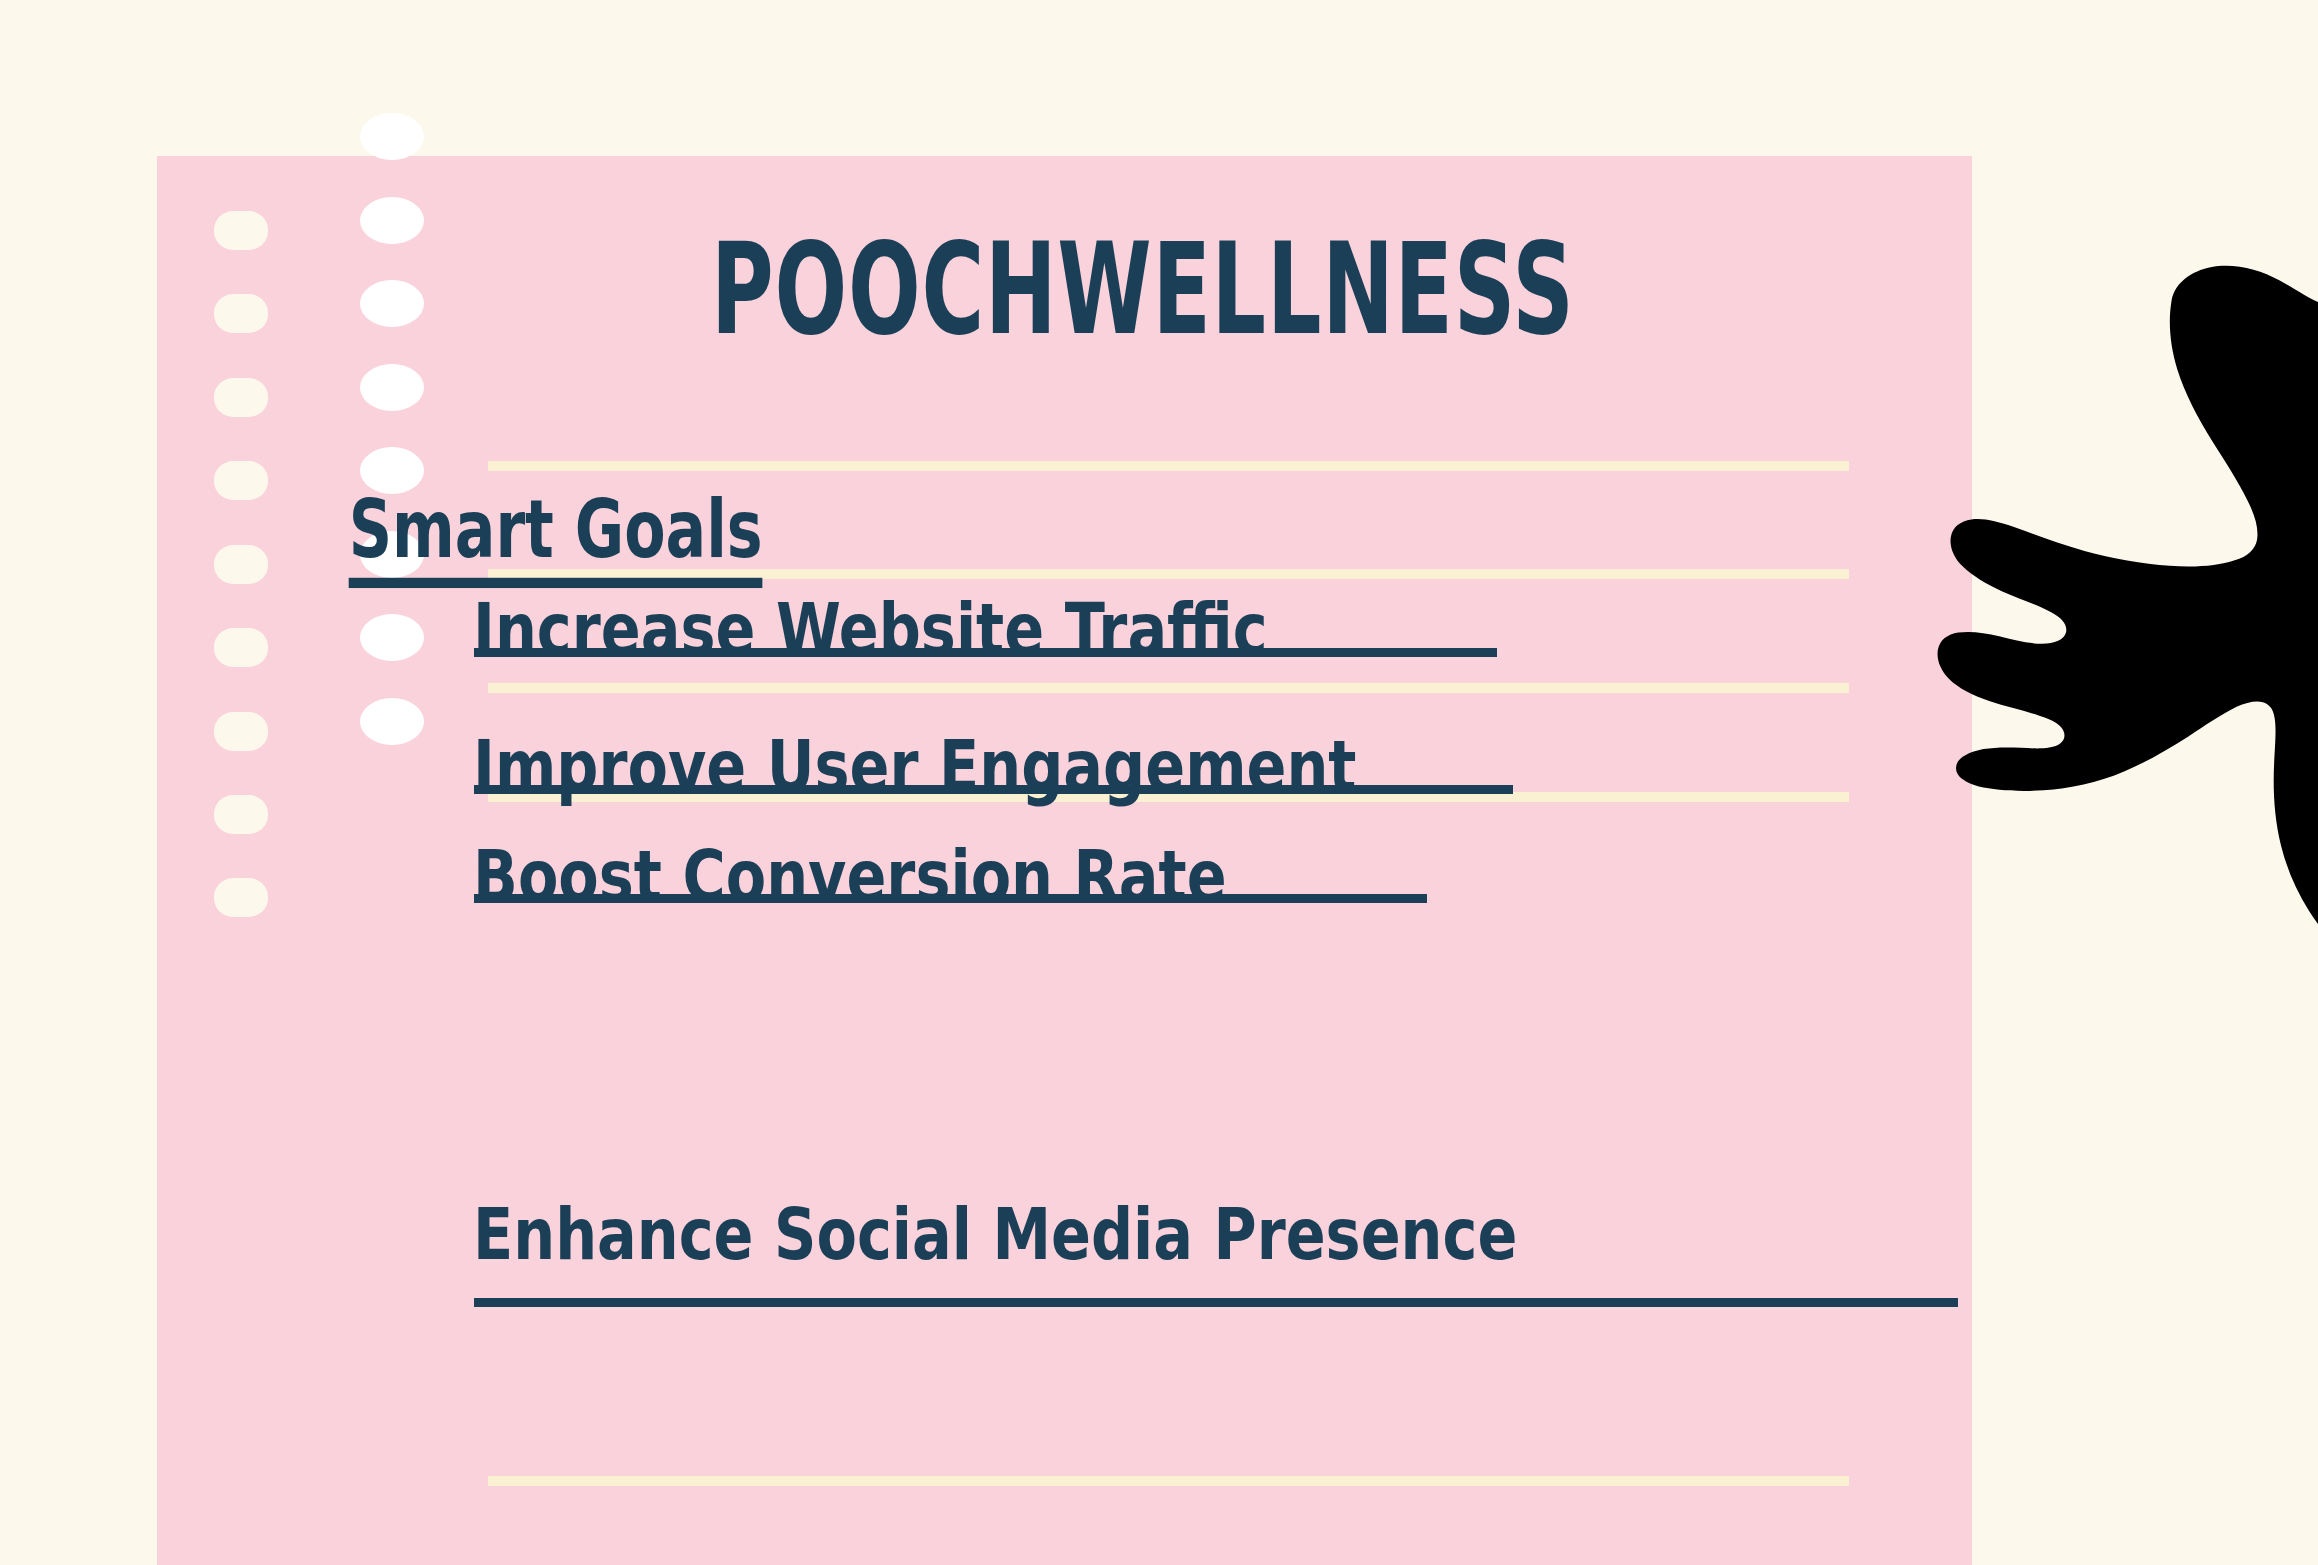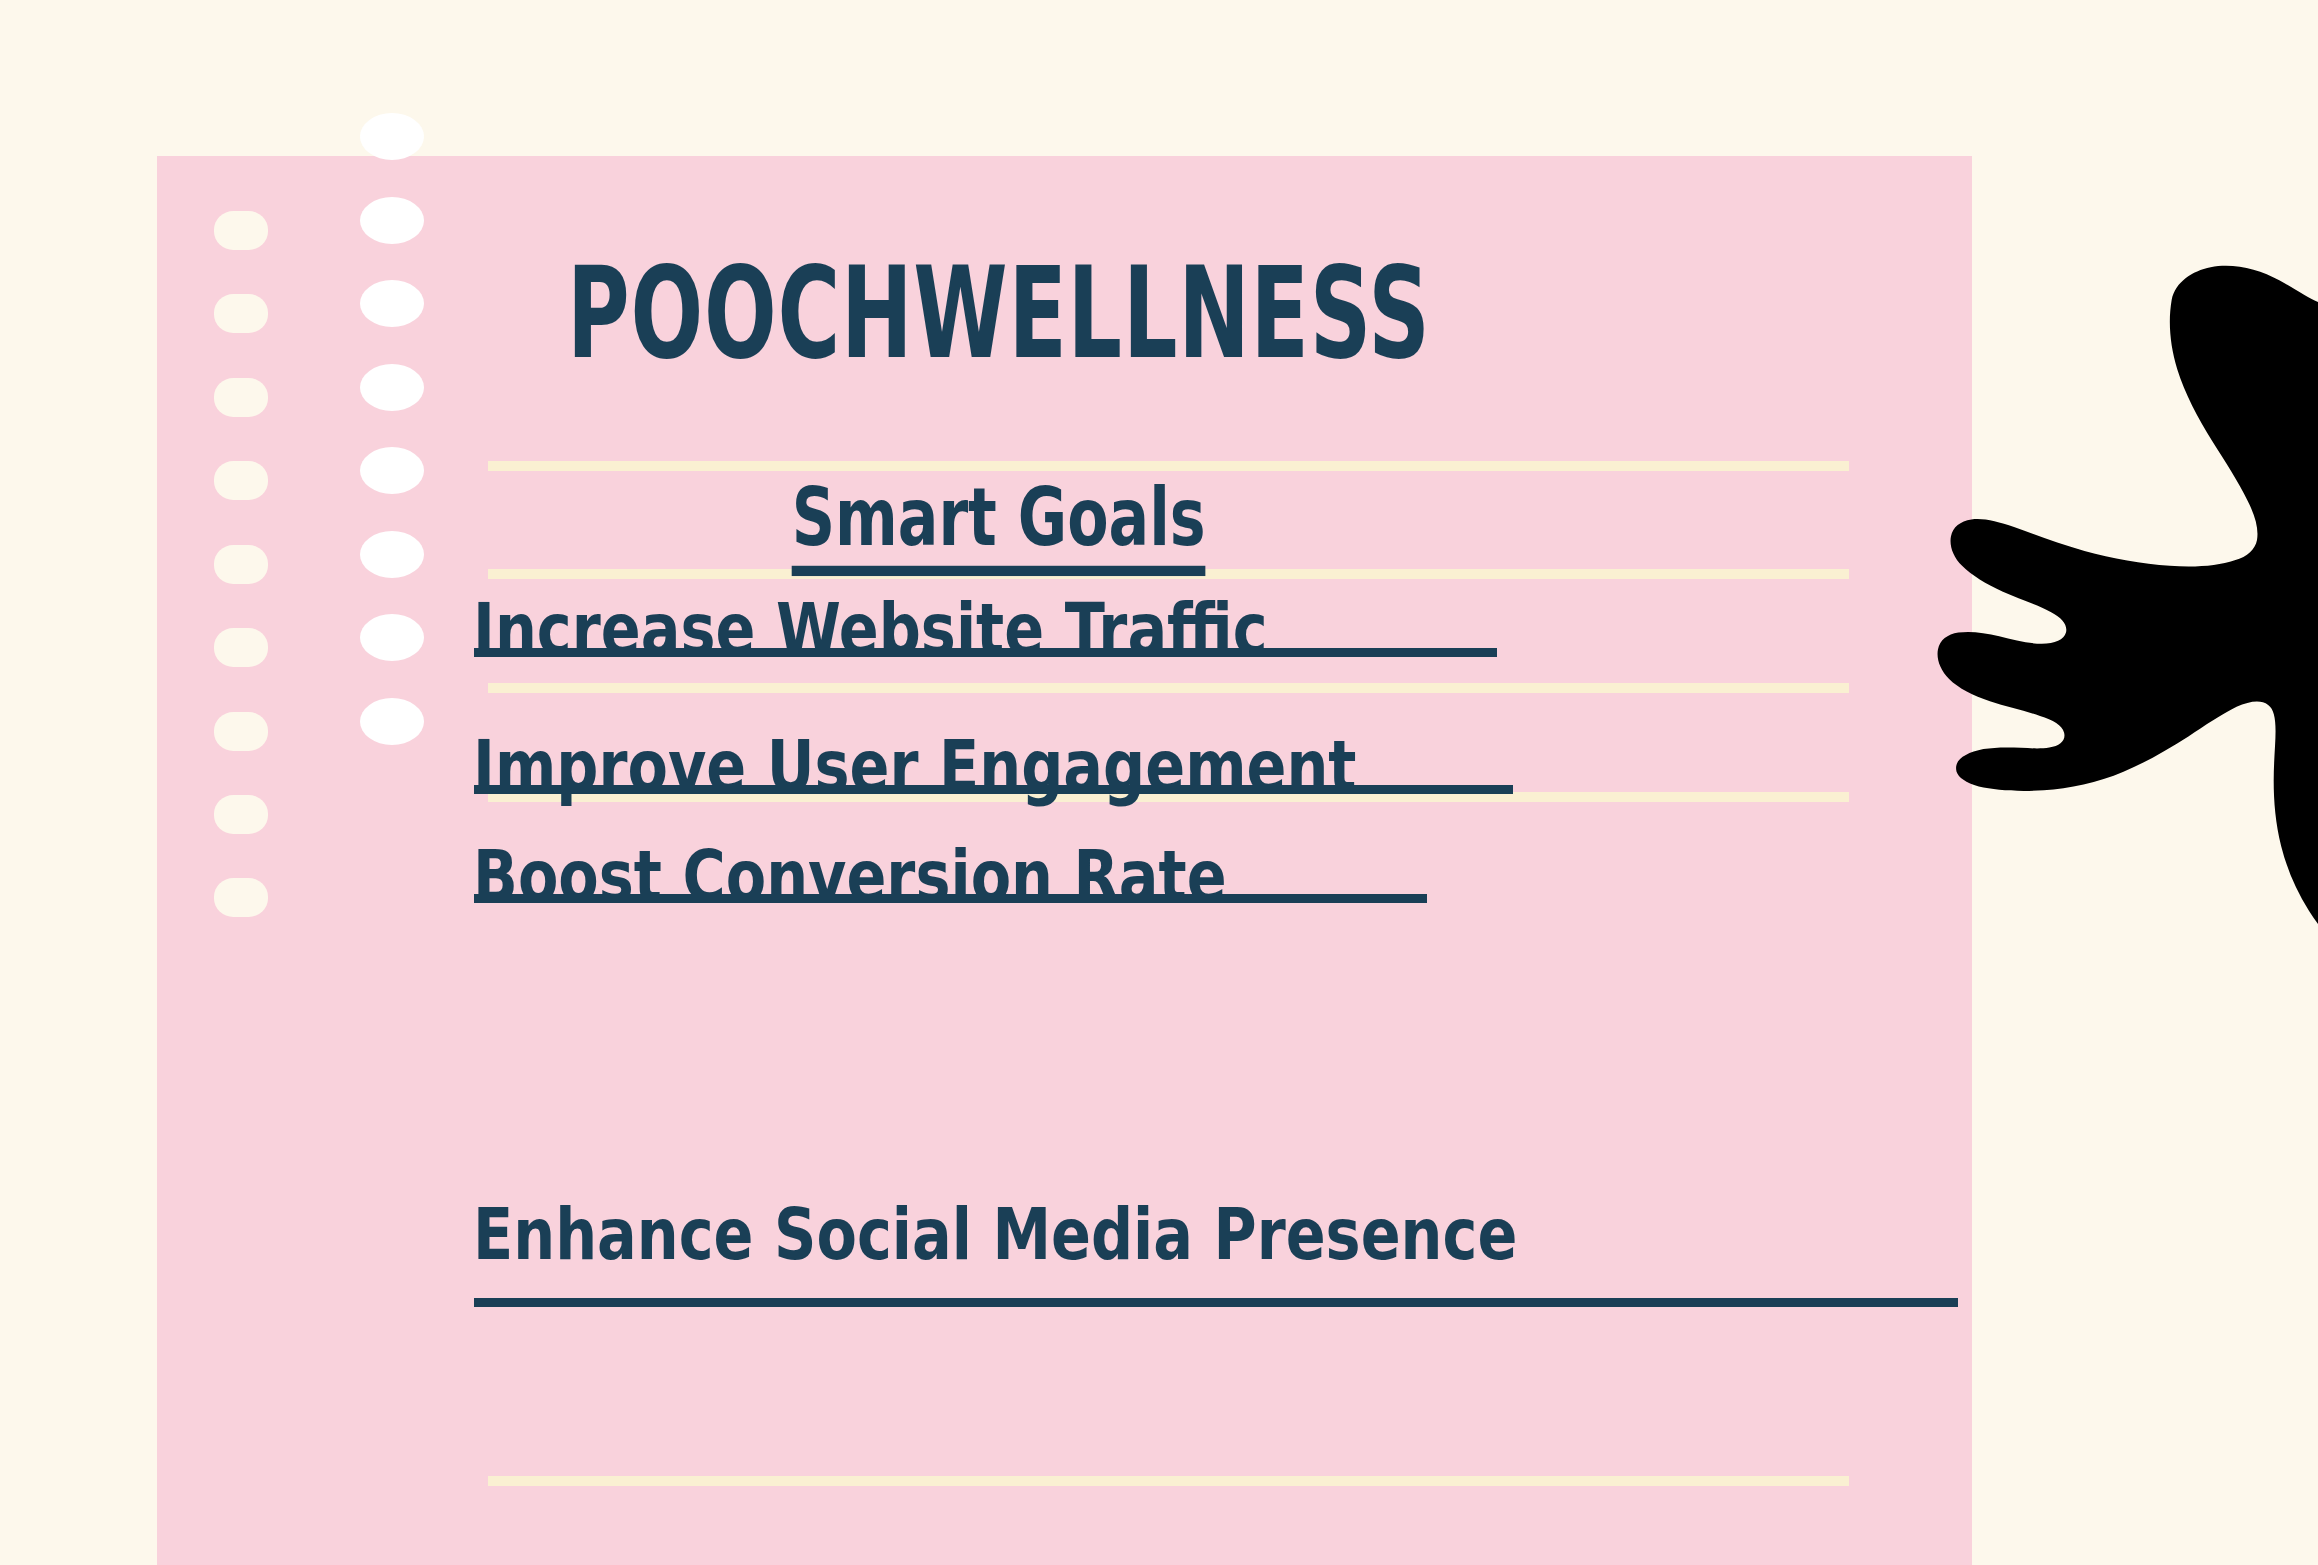--- a/index.html
+++ b/index.html
@@ -61,43 +61,43 @@
 
   .rule-cream {
     position: absolute;
     height: 10.2px;
     background: #FAF0D2;
   }
 
   .title-wrap {
     position: absolute;
     left: 315px;
-    top: 256px;
+    top: 232px;
     width: 1368px;
-    text-align: center;
+    text-align: right;
   }
   .title {
     display: inline-block;
     font-family: "DejaVu Sans", sans-serif;
     font-weight: 700;
     font-size: 107px;
     line-height: 0.92;
     letter-spacing: 0.9px;
     color: #1A3F56;
     transform: scaleX(0.80) scaleY(1.18);
     transform-origin: center top;
     white-space: nowrap;
   }
 
   .subtitle-wrap {
     position: absolute;
     left: 315px;
-    top: 478px;
+    top: 490px;
     width: 1368px;
-    text-align: center;
+    text-align: left;
   }
   .subtitle {
     display: inline-block;
     font-family: "DejaVu Sans", sans-serif;
     font-weight: 700;
     font-size: 70px;
     line-height: 1.0;
     color: #1A3F56;
     transform: scaleX(0.86) scaleY(1.14);
     transform-origin: center top;

